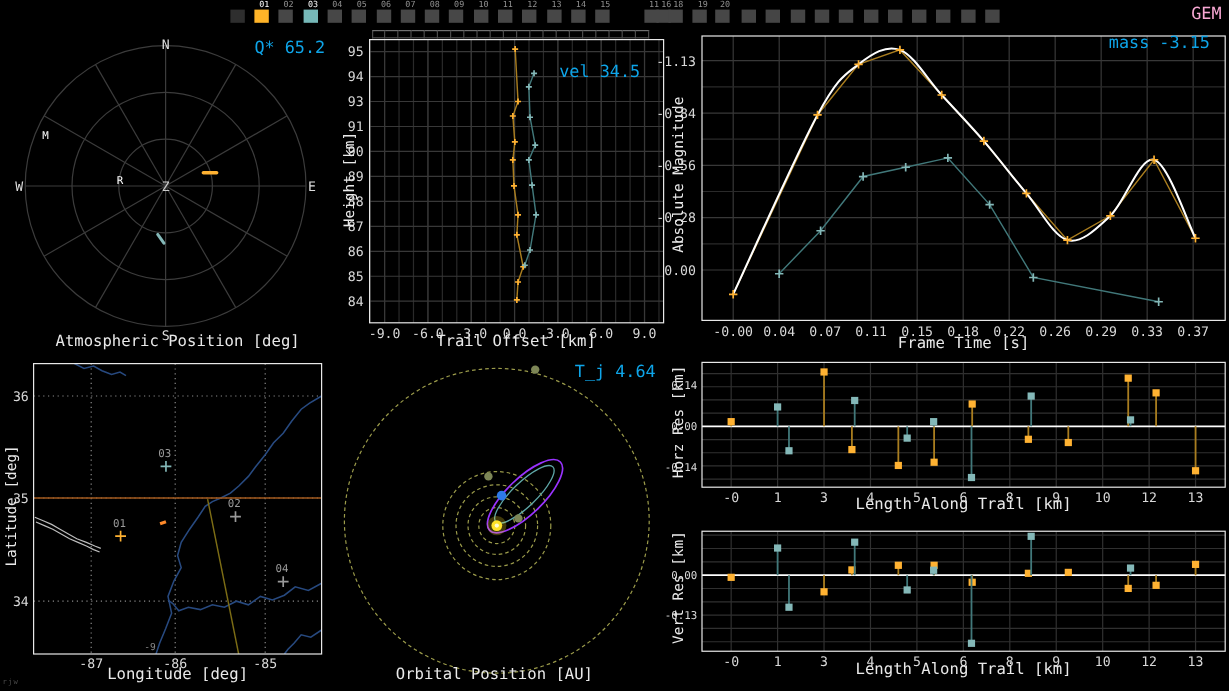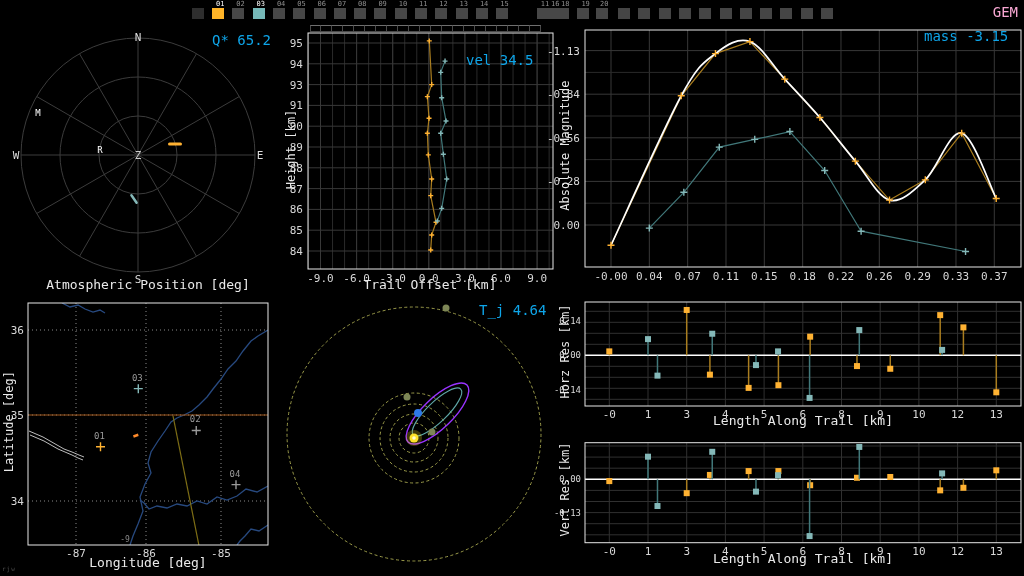--- a/index.html
+++ b/index.html
@@ -490,22 +490,24 @@
     </svg>
 
   <span class="stat" style="left:212px;top:33px;">Q* 65.2</span>
   <span class="stat" style="left:466px;top:29px;margin-top:24px;">vel 34.5</span>
   <span class="stat" style="left:924px;top:29px;">mass -3.15</span>
   <span class="stat" style="left:479px;top:303px;">T_j 4.64</span>
 
   <div class="lbl center" style="left:330px;top:278px;width:200px;">Trail Offset [km]</div>
   <div class="lbl center" style="left:23px;top:278px;width:250px;">Atmospheric Position [deg]</div>
   <div class="lbl rot" style="left:212px;top:143px;width:160px;">Height [km]</div>
+  <div class="lbl center" style="left:703px;top:280px;width:200px;">Frame Time [s]</div>
   <div class="lbl rot" style="left:486px;top:139px;width:160px;">Absolute Magnitude</div>
   <div class="lbl center" style="left:48px;top:556px;width:200px;">Longitude [deg]</div>
   <div class="lbl rot" style="left:-70px;top:415px;width:160px;">Latitude [deg]</div>
+  <div class="lbl center" style="left:312px;top:556px;width:200px;">Orbital Position [AU]</div>
   <div class="lbl rot" style="left:486px;top:345px;width:160px;">Horz Res [km]</div>
   <div class="lbl center" style="left:703px;top:414px;width:200px;">Length Along Trail [km]</div>
   <div class="lbl rot" style="left:486px;top:483px;width:160px;">Vert Res [km]</div>
   <div class="lbl center" style="left:703px;top:552px;width:200px;">Length Along Trail [km]</div>
 
   <span id="corner-note">rjw</span>
 </div>
 
 </body></html>

